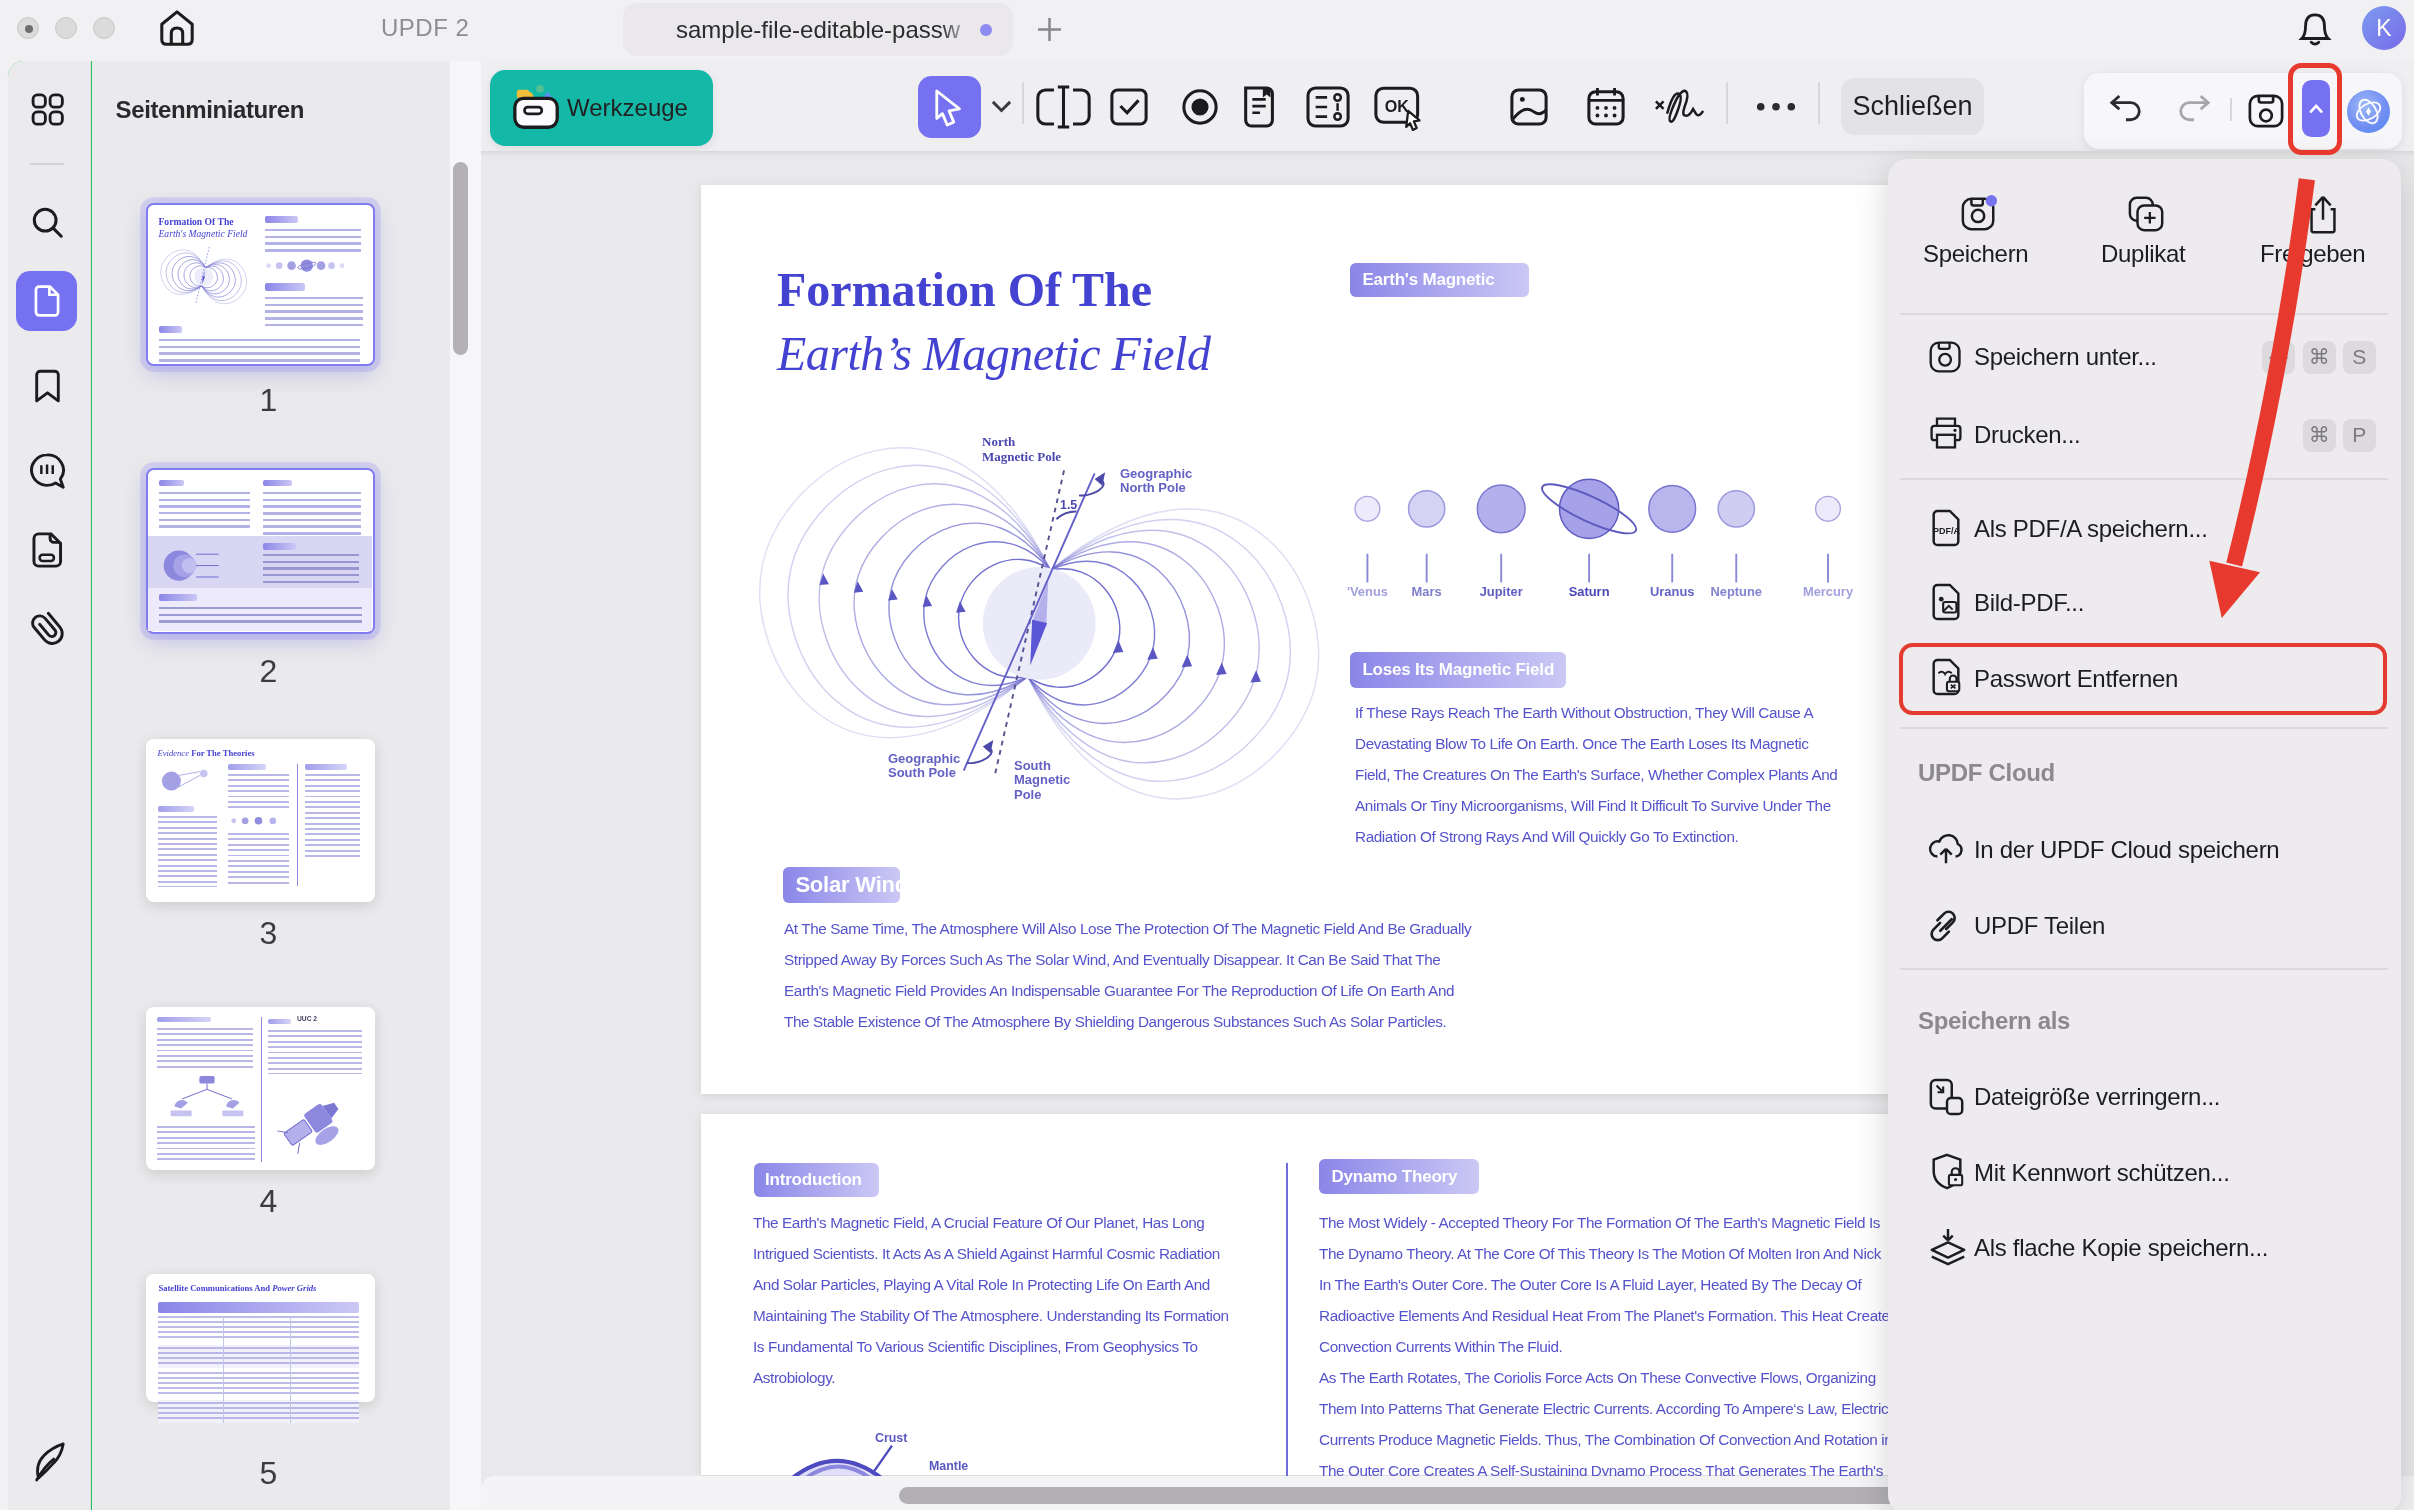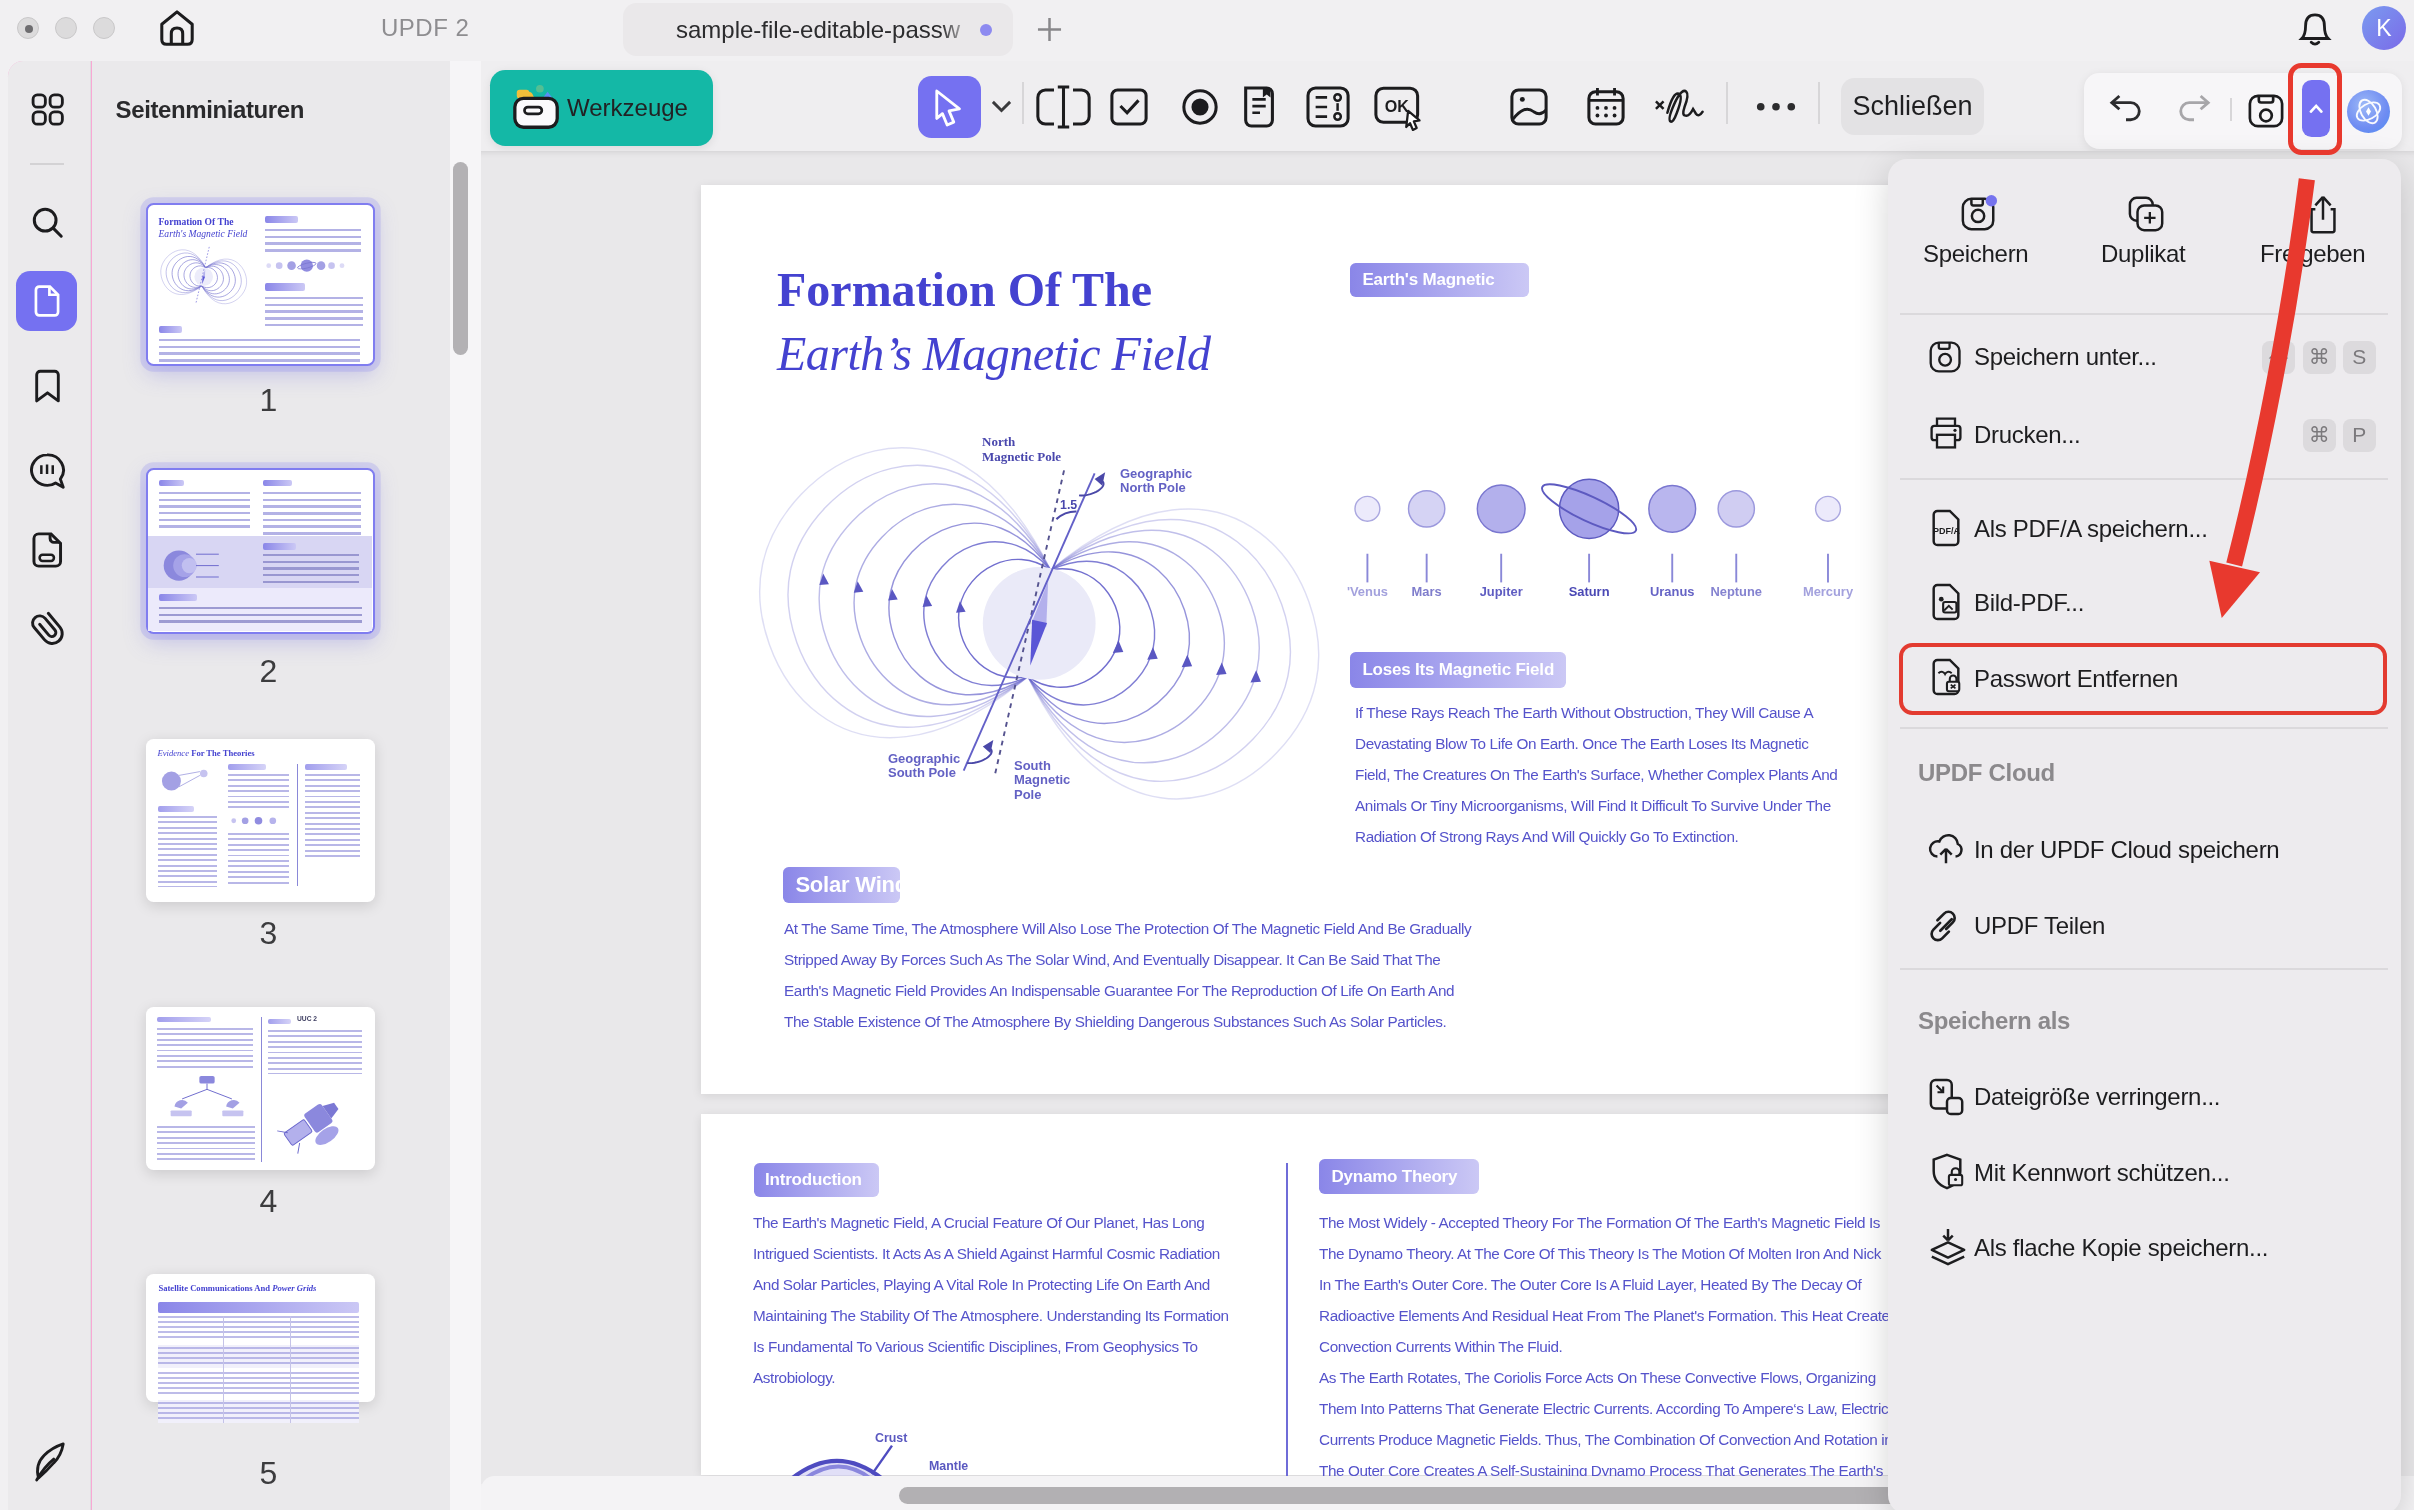--- a/index.html
+++ b/index.html
@@ -7,21 +7,21 @@
 body{font-family:"Liberation Sans",sans-serif;background:#f1f0f2;position:relative;}
 .abs{position:absolute;}
 
 #topbar{left:0;top:0;width:2415px;height:61px;background:#f1f0f2;}
 .tl{width:22px;height:22px;border-radius:50%;background:#dcdbdc;border:1px solid #c9c8c9;top:17px;}
 #tab{left:623px;top:2.9px;width:390px;height:53px;background:#eae8ea;border-radius:13.4px;}
 #tabtext{left:53px;top:13.4px;font-size:24px;color:#2c2c2e;white-space:nowrap;width:301px;overflow:hidden;-webkit-mask-image:linear-gradient(90deg,#000 88%,transparent 99%);}
 #tabdot{left:357px;top:21px;width:12.4px;height:12.4px;border-radius:50%;background:#8d8af0;}
 #updf2{left:381px;top:14.3px;width:124px;font-size:24px;color:#8e8d90;letter-spacing:0.5px;}
 
-#railwrap{left:7.6px;top:61px;width:473px;height:1449px;background:#f9a8d4;border-top-left-radius:15.3px;overflow:hidden;}
+#railwrap{left:7.6px;top:61px;width:473px;height:1449px;background:#22c55e;border-top-left-radius:15.3px;overflow:hidden;}
 #rail{left:0;top:0;width:83px;height:1449px;background:#ebeaec;border-right:1px solid #dedcdf;}
 #thumbpanel{left:84px;top:0;width:358px;height:1449px;background:#eae9eb;}
 #scrolltrack{left:442px;top:0;width:32px;height:1449px;background:#f6f5f7;}
 #vthumb{left:445px;top:101px;width:15.3px;height:193px;border-radius:7.6px;background:#b3b1b4;}
 #smtitle{left:108px;top:35px;font-size:24px;font-weight:700;letter-spacing:-0.4px;color:#2a2a2c;}
 .pagenum{width:57px;text-align:center;font-size:32px;color:#3c3c3e;}
 .thumb{left:146px;width:229px;background:#fff;border-radius:7.6px;}
 .thumb.sel{border:2.9px solid #807df0;box-shadow:0 0 0 5.7px rgba(140,137,240,.25),0 7.6px 21px rgba(120,117,220,.35);}
 .thumb.plain{box-shadow:0 3.8px 13.4px rgba(0,0,0,.13);}
 

